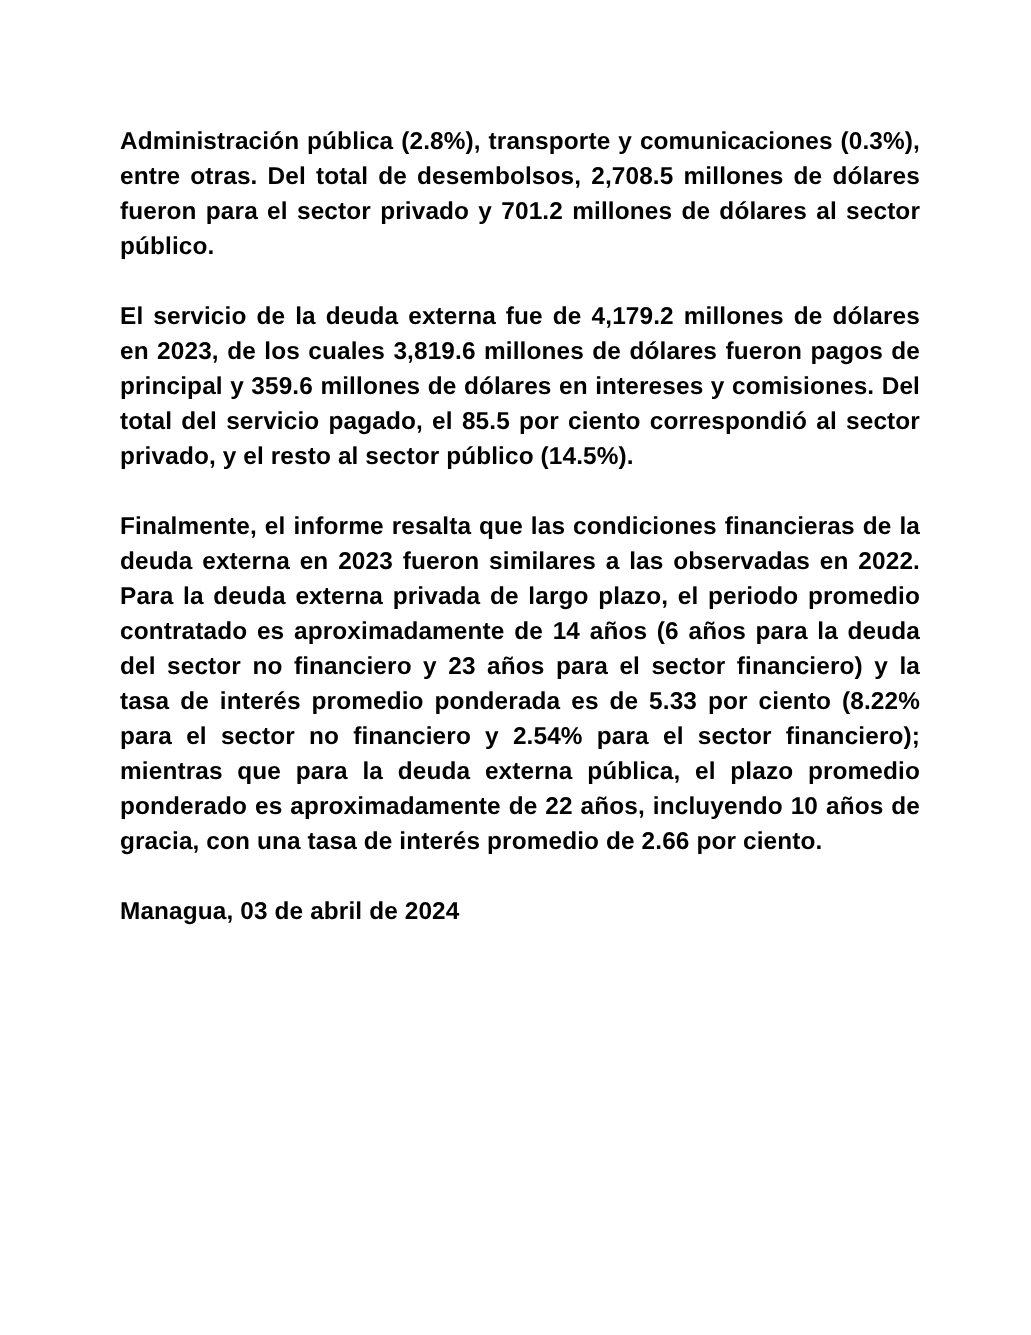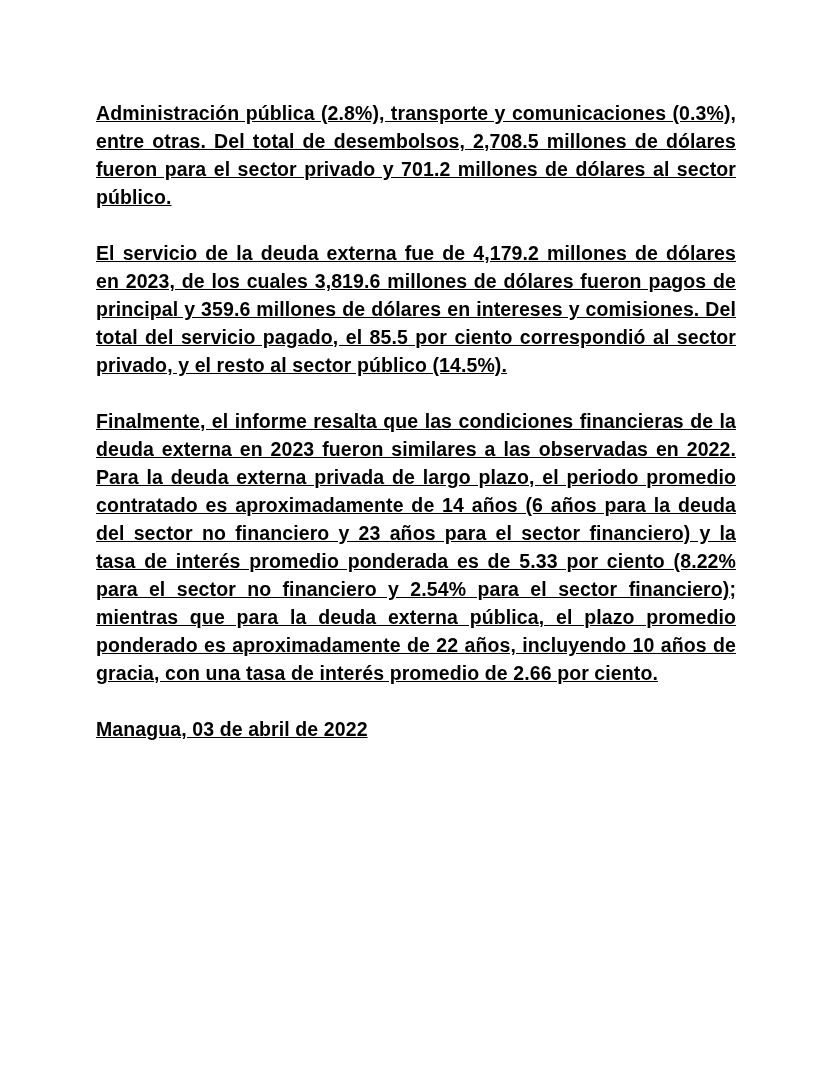--- a/index.html
+++ b/index.html
@@ -11,21 +11,20 @@
     width: 825px;
     height: 1068px;
     overflow: hidden;
   }
   .page {
     box-sizing: border-box;
     width: 825px;
     height: 1068px;
     background: #ffffff;
     padding: 99px 89px 0 96px;
-    text-decoration: underline;
   }
   .doc-text p {
     font-family: "Liberation Sans", "DejaVu Sans", sans-serif;
     font-weight: bold;
     font-size: 19.5px;
     line-height: 28px;
     letter-spacing: 0.1px;
     color: #000000;
     text-align: justify;
     text-justify: inter-word;
@@ -37,15 +36,15 @@
   }
 </style>
 </head>
 <body>
 
 <div class="page">
   <div class="doc-text">
     <p>Administración pública (2.8%), transporte y comunicaciones (0.3%), entre otras. Del total de desembolsos, 2,708.5 millones de dólares fueron para el sector privado y 701.2 millones de dólares al sector público.</p>
     <p>El servicio de la deuda externa fue de 4,179.2 millones de dólares en 2023, de los cuales 3,819.6 millones de dólares fueron pagos de principal y 359.6 millones de dólares en intereses y comisiones. Del total del servicio pagado, el 85.5 por ciento correspondió al sector privado, y el resto al sector público (14.5%).</p>
     <p>Finalmente, el informe resalta que las condiciones financieras de la deuda externa en 2023 fueron similares a las observadas en 2022. Para la deuda externa privada de largo plazo, el periodo promedio contratado es aproximadamente de 14 años (6 años para la deuda del sector no financiero y 23 años para el sector financiero) y la tasa de interés promedio ponderada es de 5.33 por ciento (8.22% para el sector no financiero y 2.54% para el sector financiero); mientras que para la deuda externa pública, el plazo promedio ponderado es aproximadamente de 22 años, incluyendo 10 años de gracia, con una tasa de interés promedio de 2.66 por ciento.</p>
-    <p class="dateline">Managua, 03 de abril de 2022</p>
+    <p class="dateline">Managua, 03 de abril de 2024</p>
   </div>
 </div>
 
 </body></html>

